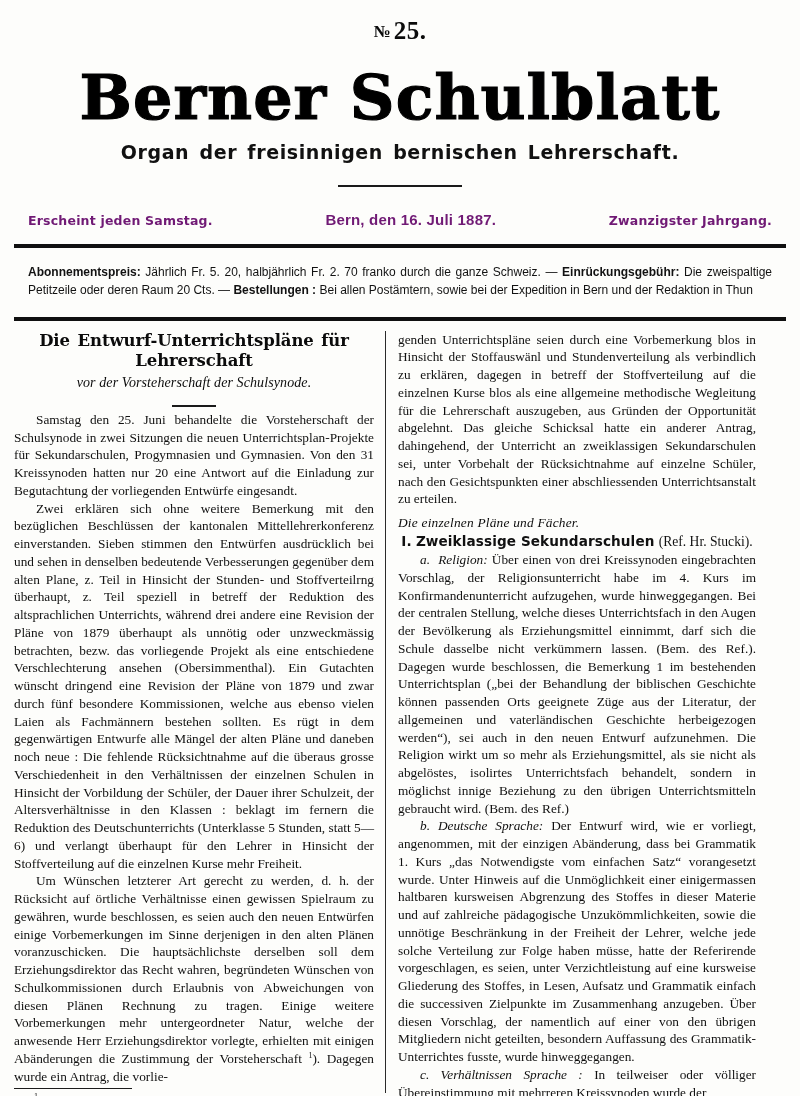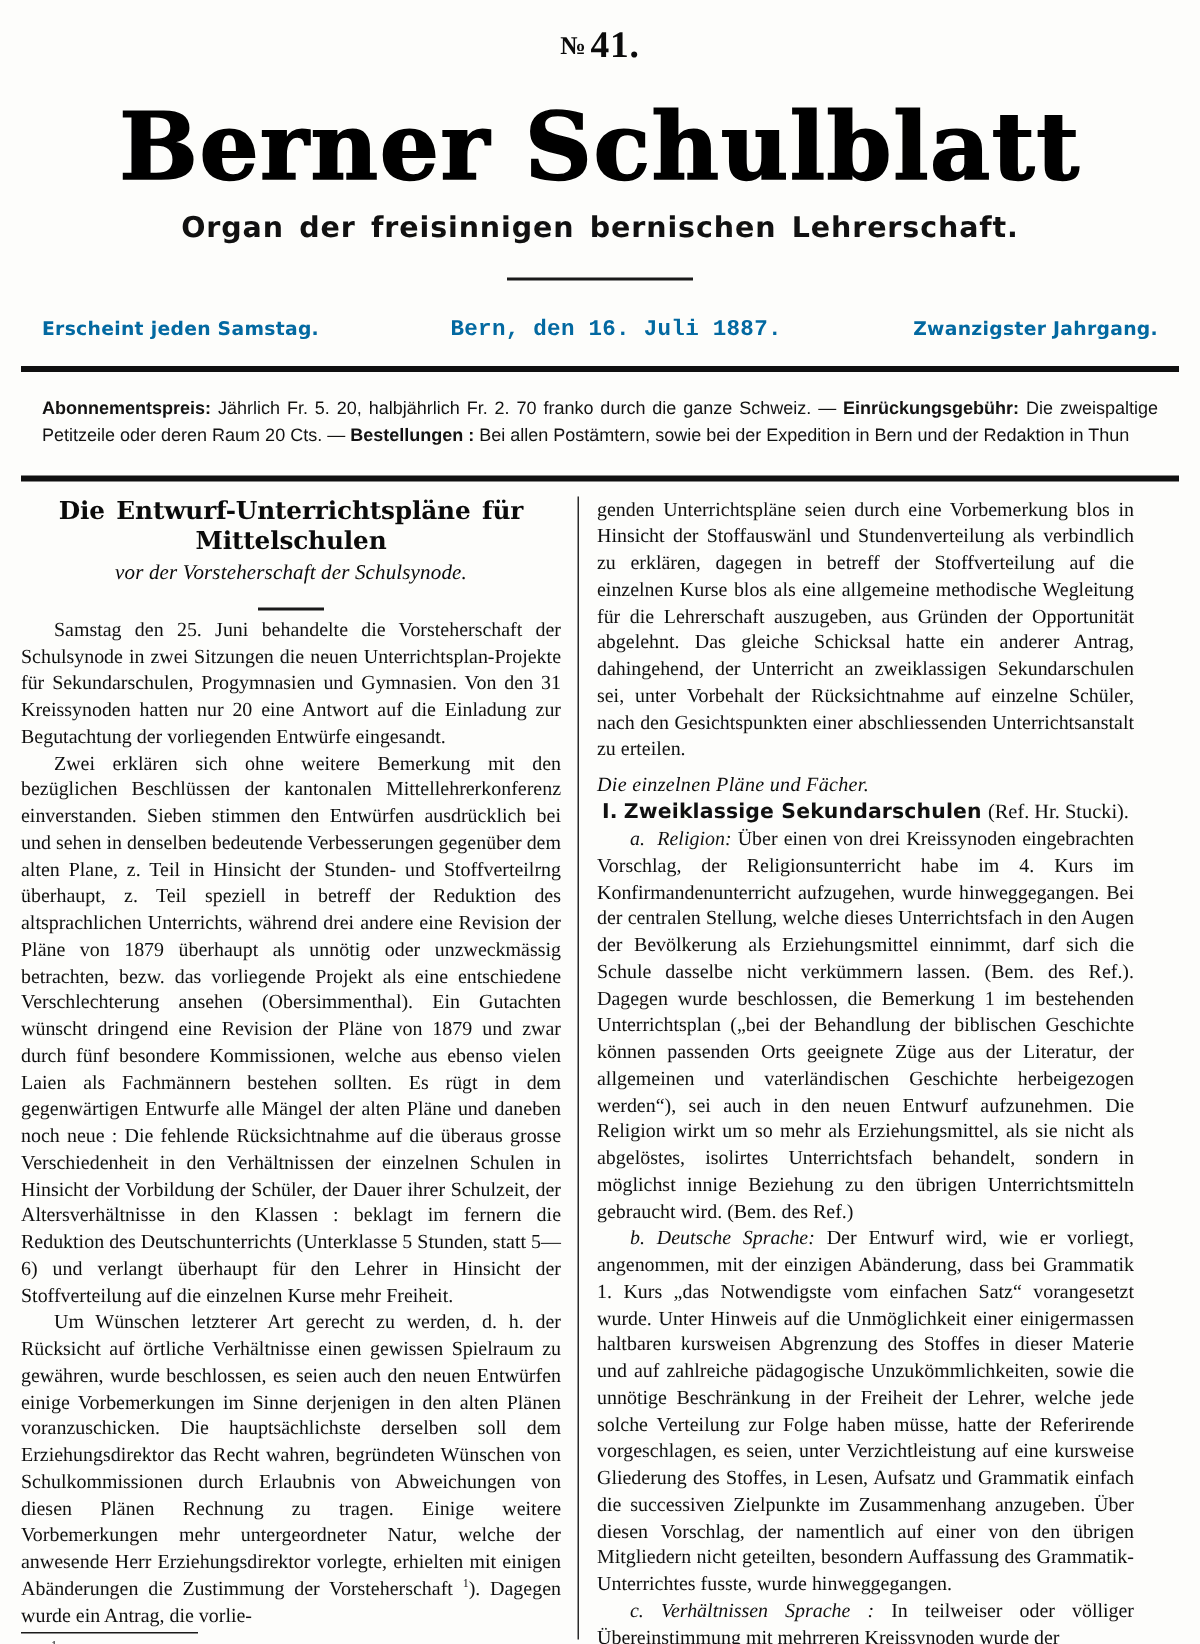--- a/index.html
+++ b/index.html
@@ -65,24 +65,24 @@
   
   .infoline {
     display: flex;
     justify-content: space-between;
     align-items: baseline;
     margin: 24px 28px 0 28px;
     font-family: "DejaVu Sans", "Liberation Sans", sans-serif;
     font-weight: bold;
     font-size: 12.5px;
     letter-spacing: 0.2px;
-    color: #0369a1;
+    color: #701a75;
   }
   .infoline .center {
-    font-family: Liberation Mono, monospace;
+    font-family: Liberation Sans, sans-serif;
     font-weight: bold;
     font-size: 15px;
     letter-spacing: 0.2px;
   }
 
   
   .subs-box {
     margin: 16px 14px 0 14px;
     border-top: 4px solid #101010;
     border-bottom: 4px solid #101010;
@@ -193,41 +193,41 @@
   }
   sup { font-size: 8px; vertical-align: 5px; }
 </style>
 </head>
 <body>
 
 <div id="page">
 
   <div class="masthead">
     <div class="issue-no">
-      <span class="numero">№</span><span>41.</span>
+      <span class="numero">№</span><span>25.</span>
     </div>
     <h1 class="paper-title">Berner Schulblatt</h1>
     <p class="paper-subtitle">Organ der freisinnigen bernischen Lehrerschaft.</p>
     <div class="mast-rule"></div>
   </div>
 
   <div class="infoline">
     <span class="left">Erscheint jeden Samstag.</span>
     <span class="center">Bern, den 16. Juli 1887.</span>
     <span class="right">Zwanzigster Jahrgang.</span>
   </div>
 
   <div class="subs-box">
     <p><b>Abonnementspreis:</b><span> Jährlich Fr. 5. 20, halbjährlich Fr. 2. 70 franko durch die ganze Schweiz. — </span><b>Einrückungsgebühr:</b><span> Die zweispaltige Petitzeile oder deren Raum 20 Cts. — </span><b>Bestellungen :</b><span> Bei allen Postämtern, sowie bei der Expedition in Bern und der Redaktion in Thun</span></p>
   </div>
 
   <div class="body-wrap">
 
     <div class="col col-left">
-      <h2 class="art-title">Die Entwurf-Unterrichtspläne für Mittelschulen</h2>
+      <h2 class="art-title">Die Entwurf-Unterrichtspläne für Lehrerschaft</h2>
       <p class="art-subtitle">vor der Vorsteherschaft der Schulsynode.</p>
       <div class="tiny-rule"></div>
 
       <p class="para">Samstag den 25. Juni behandelte die Vorsteherschaft der Schulsynode in zwei Sitzungen die neuen Unterrichtsplan-Projekte für Sekundarschulen, Progymnasien und Gymnasien. Von den 31 Kreissynoden hatten nur 20 eine Antwort auf die Einladung zur Begutachtung der vorliegenden Entwürfe eingesandt.</p>
       <p class="para">Zwei erklären sich ohne weitere Bemerkung mit den bezüglichen Beschlüssen der kantonalen Mittellehrerkonferenz einverstanden. Sieben stimmen den Entwürfen ausdrücklich bei und sehen in denselben bedeutende Verbesserungen gegenüber dem alten Plane, z. Teil in Hinsicht der Stunden- und Stoffverteilrng überhaupt, z. Teil speziell in betreff der Reduktion des altsprachlichen Unterrichts, während drei andere eine Revision der Pläne von 1879 überhaupt als unnötig oder unzweckmässig betrachten, bezw. das vorliegende Projekt als eine entschiedene Verschlechterung ansehen (Obersimmenthal). Ein Gutachten wünscht dringend eine Revision der Pläne von 1879 und zwar durch fünf besondere Kommissionen, welche aus ebenso vielen Laien als Fachmännern bestehen sollten. Es rügt in dem gegenwärtigen Entwurfe alle Mängel der alten Pläne und daneben noch neue : Die fehlende Rücksichtnahme auf die überaus grosse Verschiedenheit in den Verhältnissen der einzelnen Schulen in Hinsicht der Vorbildung der Schüler, der Dauer ihrer Schulzeit, der Altersverhältnisse in den Klassen : beklagt im fernern die Reduktion des Deutschunterrichts (Unterklasse 5 Stunden, statt 5—6) und verlangt überhaupt für den Lehrer in Hinsicht der Stoffverteilung auf die einzelnen Kurse mehr Freiheit.</p>
       <p class="para"><span>Um Wünschen letzterer Art gerecht zu werden, d. h. der Rücksicht auf örtliche Verhältnisse einen gewissen Spielraum zu gewähren, wurde beschlossen, es seien auch den neuen Entwürfen einige Vorbemerkungen im Sinne derjenigen in den alten Plänen voranzuschicken. Die hauptsächlichste derselben soll dem Erziehungsdirektor das Recht wahren, begründeten Wünschen von Schulkommissionen durch Erlaubnis von Abweichungen von diesen Plänen Rechnung zu tragen. Einige weitere Vorbemerkungen mehr untergeordneter Natur, welche der anwesende Herr Erziehungsdirektor vorlegte, erhielten mit einigen Abänderungen die Zustimmung der Vorsteherschaft </span><sup>1</sup><span>). Dagegen wurde ein Antrag, die vorlie-</span></p>
 
       <div class="footnote-wrap">
         <div class="footnote-rule"></div>
         <p class="footnote"><sup>1</sup><span>) Diese Vorbemerkungen werden im Wortlaut in einer nächsten Nummer folgen.</span></p>

